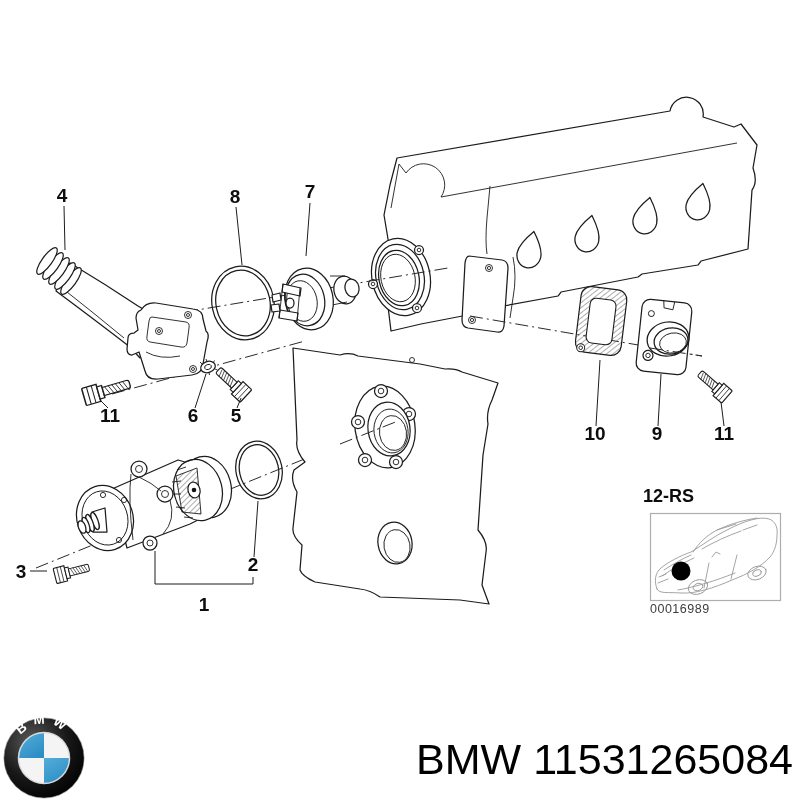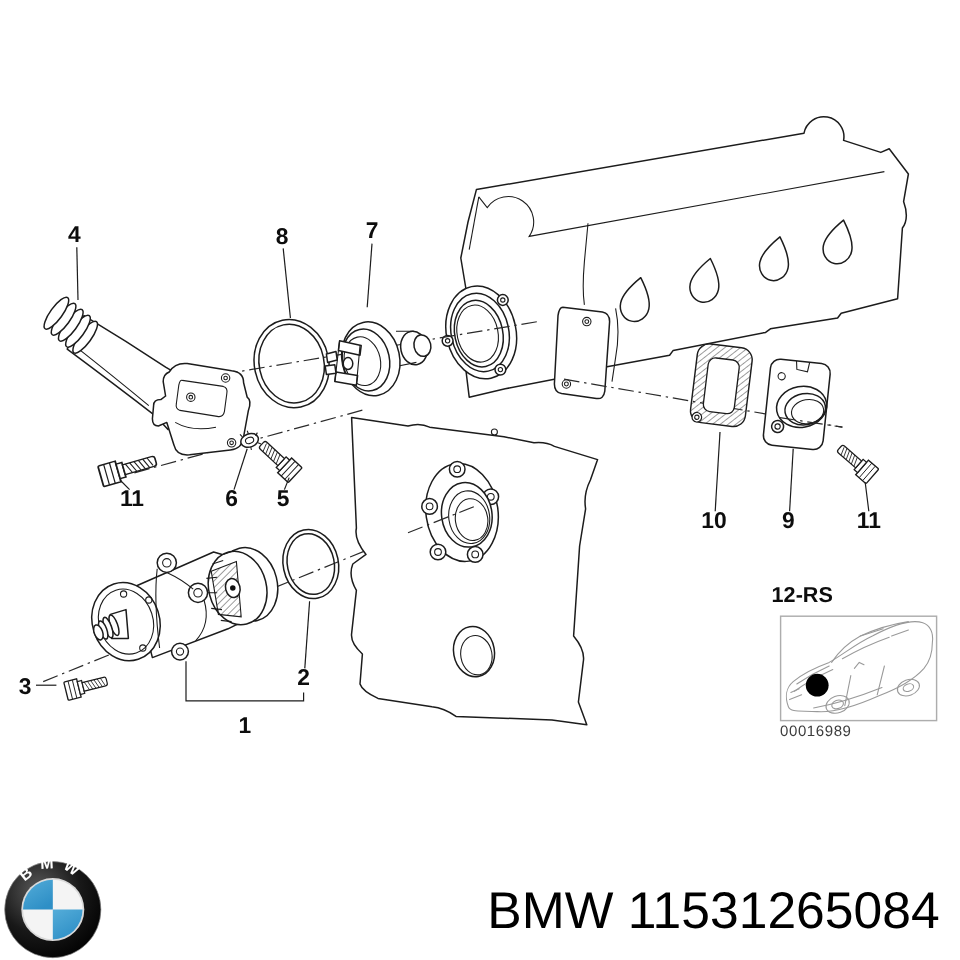--- a/index.html
+++ b/index.html
@@ -8,21 +8,21 @@
   svg{display:block;}
   .art{fill:none;stroke:var(--line,#1c1c1c);stroke-width:1.25;stroke-linejoin:round;stroke-linecap:round;}
   .artw{fill:#fff;stroke:var(--line,#1c1c1c);stroke-width:1.25;stroke-linejoin:round;}
   .thin{fill:none;stroke:var(--line,#1c1c1c);stroke-width:0.9;}
   .axis{fill:none;stroke:#2a2a2a;stroke-width:1;stroke-dasharray:13 4 2 4;}
   .leader{fill:none;stroke:#1c1c1c;stroke-width:1;}
   .callout{font:bold 19px "Liberation Sans", sans-serif;fill:#0d0d0d;text-anchor:middle;}
   .variant-code{font:bold 18px "Liberation Sans", sans-serif;fill:#0d0d0d;}
   .imgnum{font:12.5px "Liberation Sans", sans-serif;fill:#3c3c3c;letter-spacing:.5px;}
   .sketch{fill:none;stroke:var(--sketch-gray,#9a9a9a);stroke-width:0.9;stroke-linecap:round;}
-  .footer-part{position:absolute;right:17px;top:738px;font-size:43px;line-height:1;
+  .footer-part{position:absolute;right:7px;top:738px;font-size:43px;line-height:1;
                letter-spacing:0;color:#000;}
   .logo-wrap{position:absolute;left:2px;top:716px;width:84px;height:84px;}
   .logo-letters{font:bold 14px "Liberation Sans", sans-serif;fill:#fff;letter-spacing:7px;}
 </style>
 </head>
 <body>
 
 <div class="page">
 
 <svg class="diagram" width="800" height="715" viewBox="0 0 800 715">

